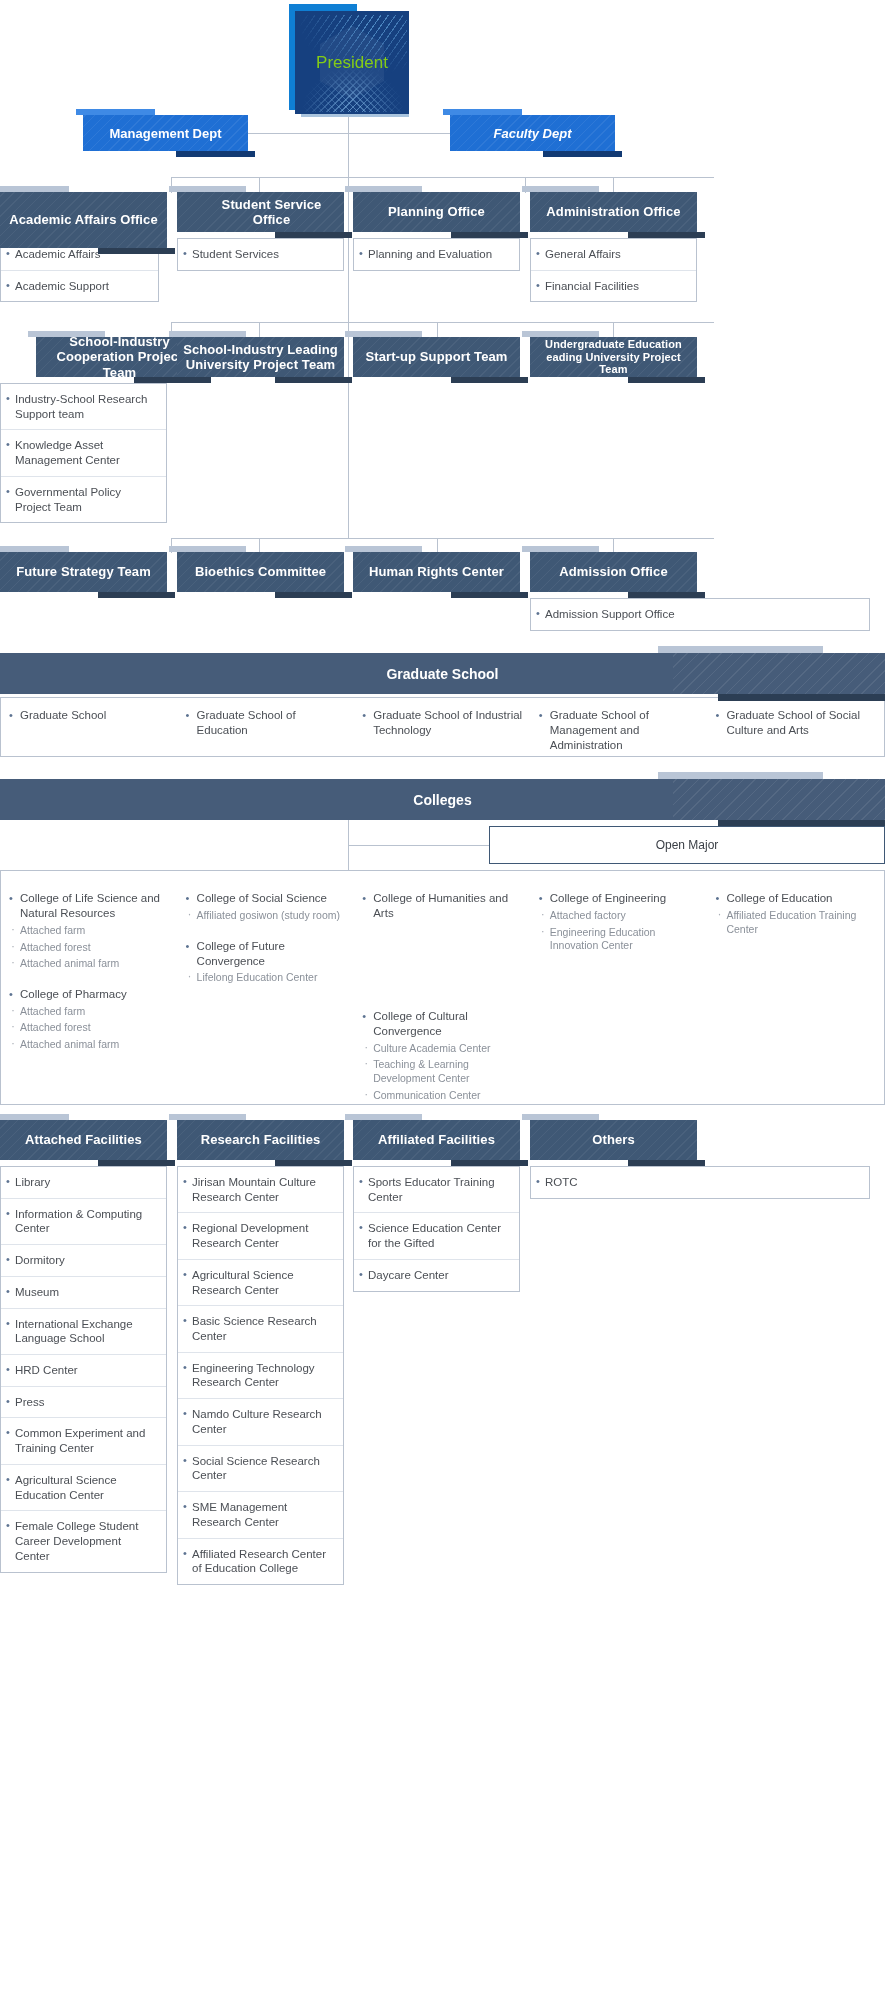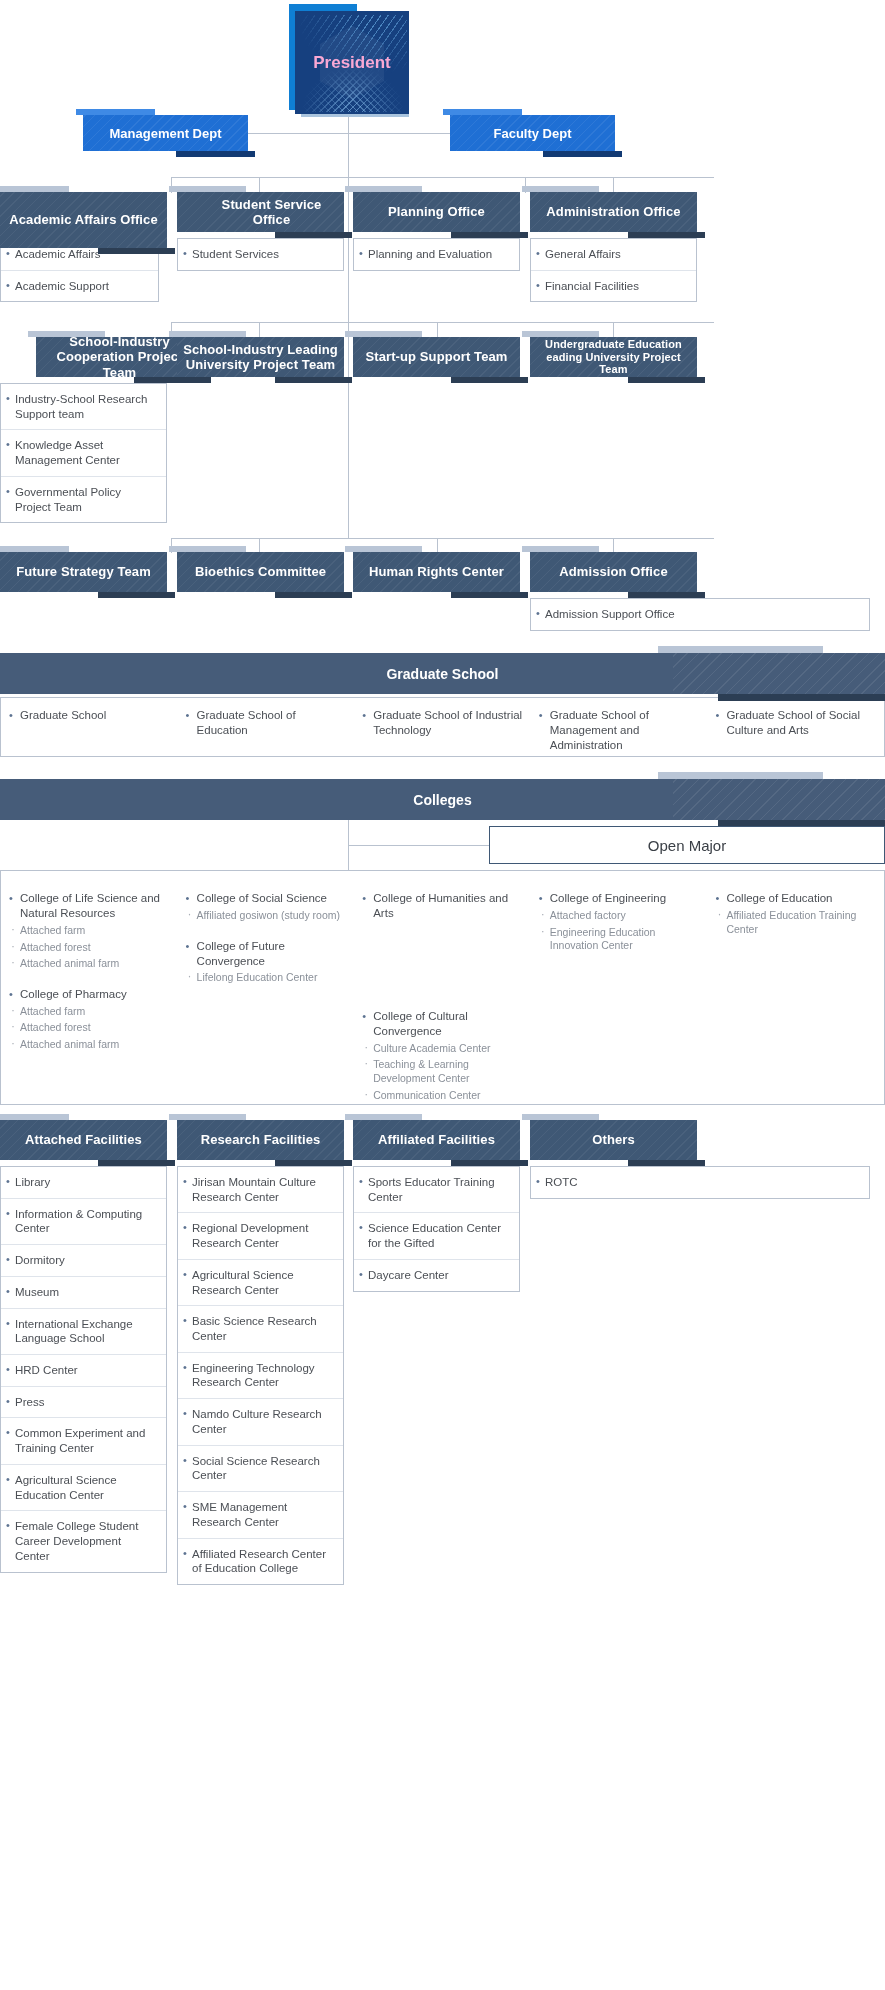--- a/index.html
+++ b/index.html
@@ -92,21 +92,21 @@
   .pres-shadow {
     position: absolute; background: #a9c4de;
   }
   .pres-accent {
     position: absolute; background: #0f7fd4;
   }
   .pres-main {
     position: absolute;
     background: #16407f;
     display: flex; align-items: center; justify-content: center;
-    color: #f9a8d4; font-size: 17px; font-weight: 700;
+    color: #84cc16; font-size: 17px; font-weight: 400;
     overflow: hidden;
   }
   .pres-main .hexlogo {
     position: absolute; left: 50%; top: 50%;
     transform: translate(-50%,-50%);
     width: 64px; height: 74px;
     background: rgba(255,255,255,.055);
     clip-path: polygon(50% 0, 100% 25%, 100% 75%, 50% 100%, 0 75%, 0 25%);
   }
   .pres-main .tex-top {
@@ -202,21 +202,21 @@
     content:"·"; position:absolute; left:2px; top:-2px; color:#a9aeb6; font-size:12px;
   }
   .col-group { margin-bottom:16px; }
 
   
   .openmajor {
     position:absolute;
     background:#fff;
     border:1px solid #3f5875;
     display:flex; align-items:center; justify-content:center;
-    font-size:15px; color:#3a3f46;
+    font-size:12px; color:#3a3f46;
     z-index:5;
   }
 </style>
 </head>
 <body>
 
 <div class="canvas">
 
   <div class="pres-wrap" style="left:289px; top:4px; width:120px; height:113px;">
     <div class="pres-shadow" style="left:12px; top:14px; width:108px; height:99px;"></div>
@@ -230,21 +230,21 @@
   </div>
 
   <div class="vline" style="left:348px; top:113px; width:1px; height:64px;"></div>
 
   <div class="hline" style="left:165px; top:133px; width:368px; height:1px;"></div>
 
   <div class="dept" style="left:83px; top:115px; width:165px; height:36px;">
     <div class="diag"></div>
     <span class="lbl">Management Dept</span>
   </div>
-  <div class="dept" style="left:450px; top:115px; width:165px; height:36px;">
+  <div class="dept" style="left:450px; top:115px; width:165px; height:36px;font-style:italic;">
     <div class="diag"></div>
     <span class="lbl">Faculty Dept</span>
   </div>
 
   <div class="hline" style="left:171px; top:177px; width:543px; height:1px;"></div>
   <div class="vline" style="left:171px; top:177px; height:16px;"></div>
   <div class="vline" style="left:259px; top:177px; height:16px;"></div>
   <div class="vline" style="left:525px; top:177px; height:16px;"></div>
   <div class="vline" style="left:613px; top:177px; height:16px;"></div>
 

